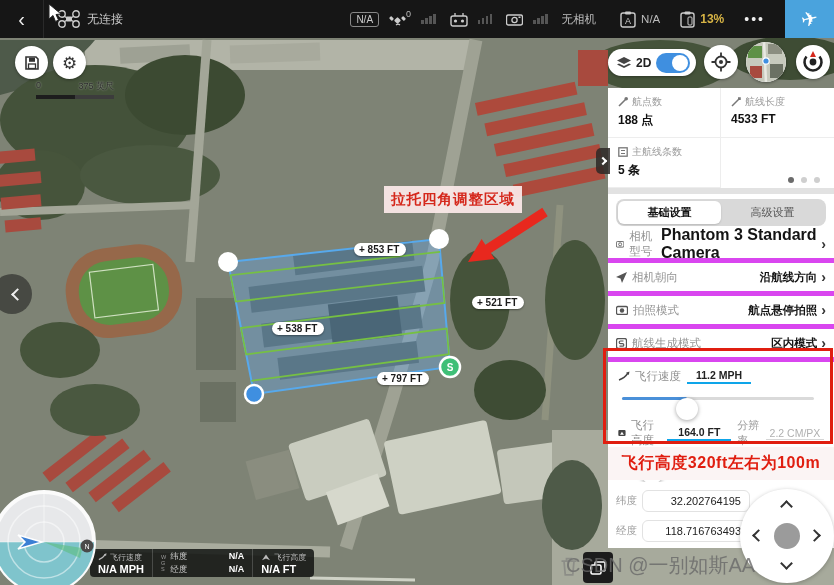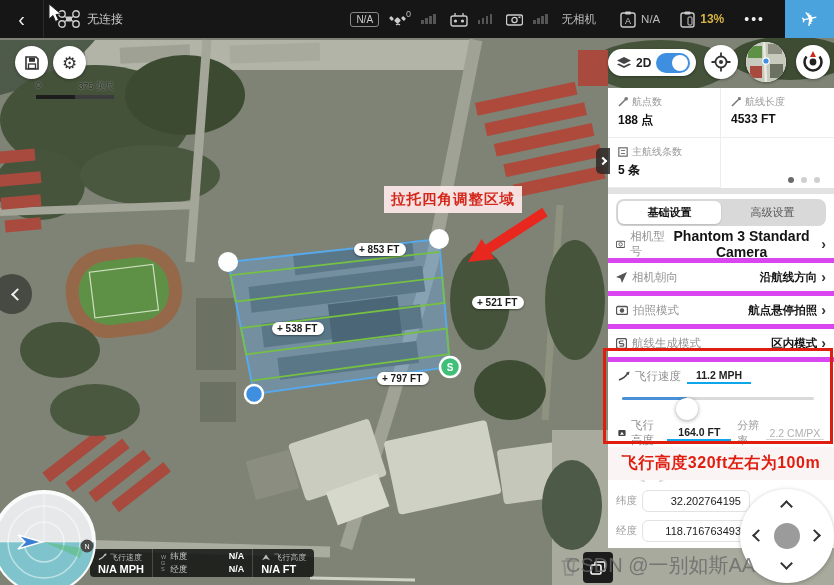--- a/index.html
+++ b/index.html
@@ -352,21 +352,21 @@
     </div>
 
     <div class="prow">
       <span class="lb">
           <svg width="12" height="10" viewBox="0 0 12 10">
             <rect x="0.5" y="1.5" width="11" height="8" rx="1.5" fill="none" stroke="#555" stroke-width="1.3"></rect>
             <circle cx="6" cy="5.5" r="2.2" fill="none" stroke="#555" stroke-width="1.2"></circle>
           </svg>
         <span>相机型号</span>
         </span>
-      <span class="vl" style="font-size:14px;text-align:center;">Phantom 3 Standard Camera</span>
+      <span class="vl" style="font-size:16px;">Phantom 3 Standard Camera</span>
       <span class="arr">›</span>
     </div>
     <div class="prow">
       <span class="lb">
           <svg width="11" height="11" viewBox="0 0 11 11">
             <polygon points="0,5 11,0 6,11 4.5,6.5" fill="#555"></polygon>
           </svg>
         <span>相机朝向</span>
         </span>
       <span class="vl">沿航线方向</span>

